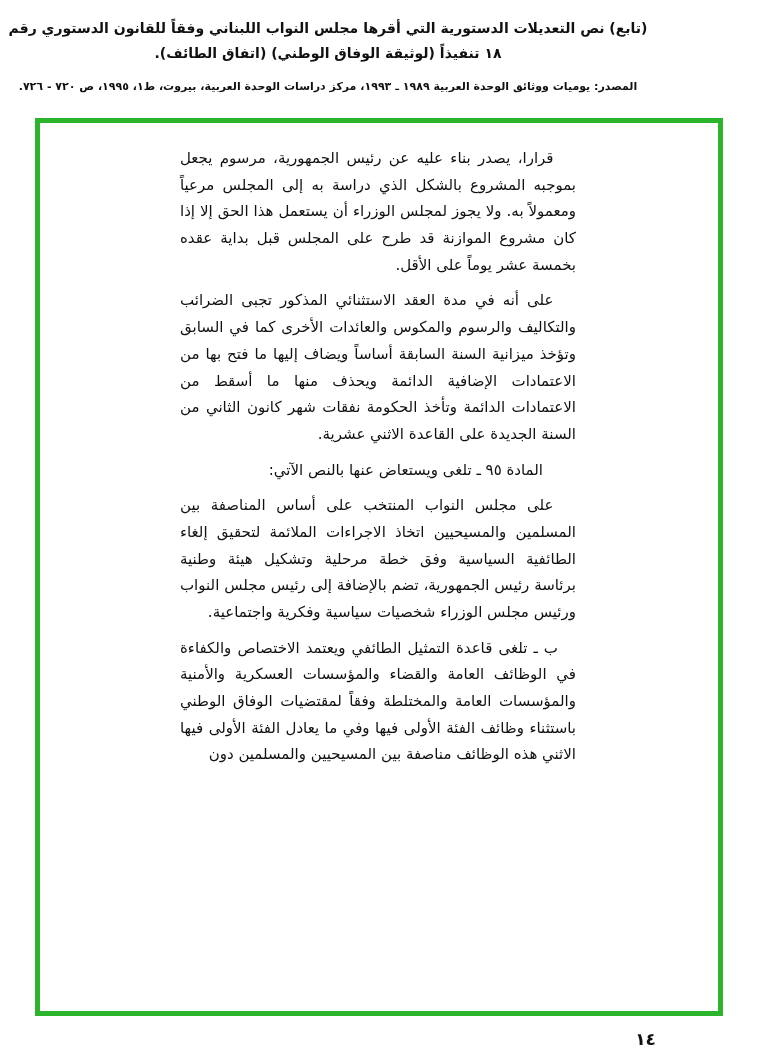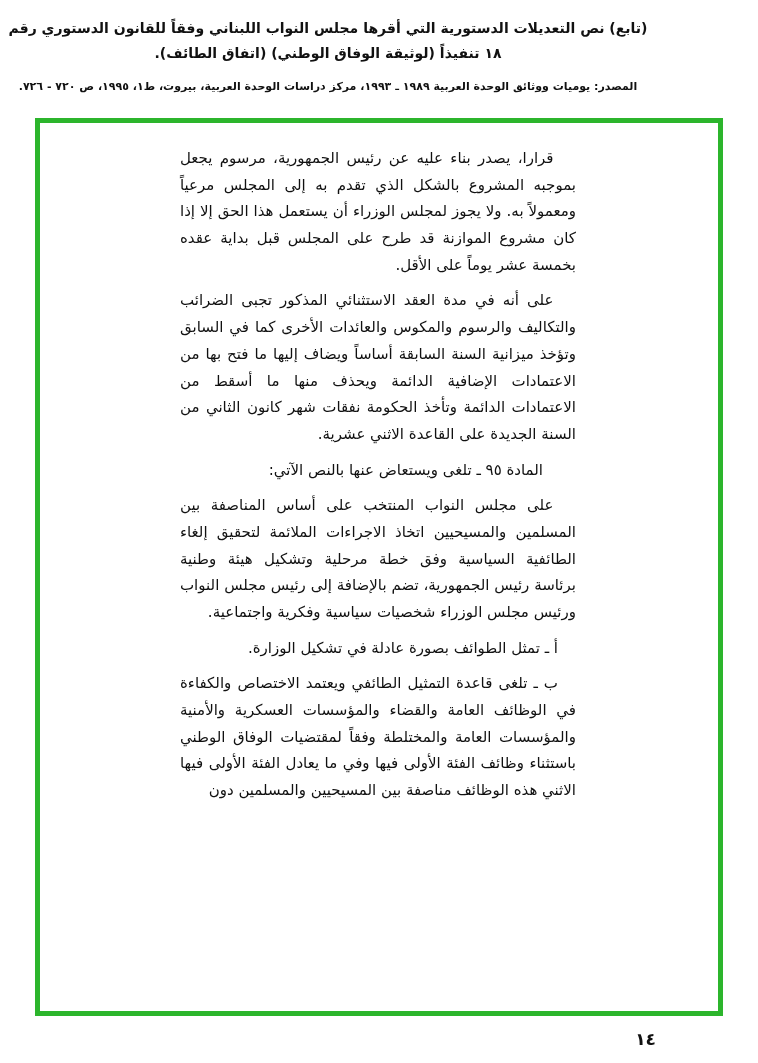--- a/index.html
+++ b/index.html
@@ -85,24 +85,23 @@
 
 <div class="page">
 
   <div class="header">
     <div class="title">(تابع) نص التعديلات الدستورية التي أقرها مجلس النواب اللبناني وفقاً للقانون الدستوري رقم ١٨ تنفيذاً (لوثيقة الوفاق الوطني) (اتفاق الطائف).</div>
     <div class="source">المصدر: يوميات ووثائق الوحدة العربية ١٩٨٩ ـ ١٩٩٣، مركز دراسات الوحدة العربية، بيروت، ط١، ١٩٩٥، ص ٧٢٠ - ٧٢٦.</div>
   </div>
 
   <div class="frame">
     <div class="text-column">
-      <p>قرارا، يصدر بناء عليه عن رئيس الجمهورية، مرسوم يجعل بموجبه المشروع بالشكل الذي تقدم به إلى المجلس مرعياً ومعمولاً به. ولا يجوز لمجلس الوزراء أن يستعمل هذا الحق إلا إذا كان مشروع الموازنة قد طرح على المجلس قبل بداية عقده بخمسة عشر يوماً على الأقل.</p>
+      <p>قرارا، يصدر بناء عليه عن رئيس الجمهورية، مرسوم يجعل بموجبه المشروع بالشكل الذي دراسة به إلى المجلس مرعياً ومعمولاً به. ولا يجوز لمجلس الوزراء أن يستعمل هذا الحق إلا إذا كان مشروع الموازنة قد طرح على المجلس قبل بداية عقده بخمسة عشر يوماً على الأقل.</p>
       <p>على أنه في مدة العقد الاستثنائي المذكور تجبى الضرائب والتكاليف والرسوم والمكوس والعائدات الأخرى كما في السابق وتؤخذ ميزانية السنة السابقة أساساً ويضاف إليها ما فتح بها من الاعتمادات الإضافية الدائمة ويحذف منها ما أسقط من الاعتمادات الدائمة وتأخذ الحكومة نفقات شهر كانون الثاني من السنة الجديدة على القاعدة الاثني عشرية.</p>
       <p class="article-line">المادة ٩٥ ـ تلغى ويستعاض عنها بالنص الآتي:</p>
       <p>على مجلس النواب المنتخب على أساس المناصفة بين المسلمين والمسيحيين اتخاذ الاجراءات الملائمة لتحقيق إلغاء الطائفية السياسية وفق خطة مرحلية وتشكيل هيئة وطنية برئاسة رئيس الجمهورية، تضم بالإضافة إلى رئيس مجلس النواب ورئيس مجلس الوزراء شخصيات سياسية وفكرية واجتماعية.</p>
-      <p class="clause">أ ـ تمثل الطوائف بصورة عادلة في تشكيل الوزارة.</p>
       <p class="clause">ب ـ تلغى قاعدة التمثيل الطائفي ويعتمد الاختصاص والكفاءة في الوظائف العامة والقضاء والمؤسسات العسكرية والأمنية والمؤسسات العامة والمختلطة وفقاً لمقتضيات الوفاق الوطني باستثناء وظائف الفئة الأولى فيها وفي ما يعادل الفئة الأولى فيها الاثني هذه الوظائف مناصفة بين المسيحيين والمسلمين دون</p>
     </div>
   </div>
 
   <div class="page-number">١٤</div>
 
 </div>
 
 </body></html>

